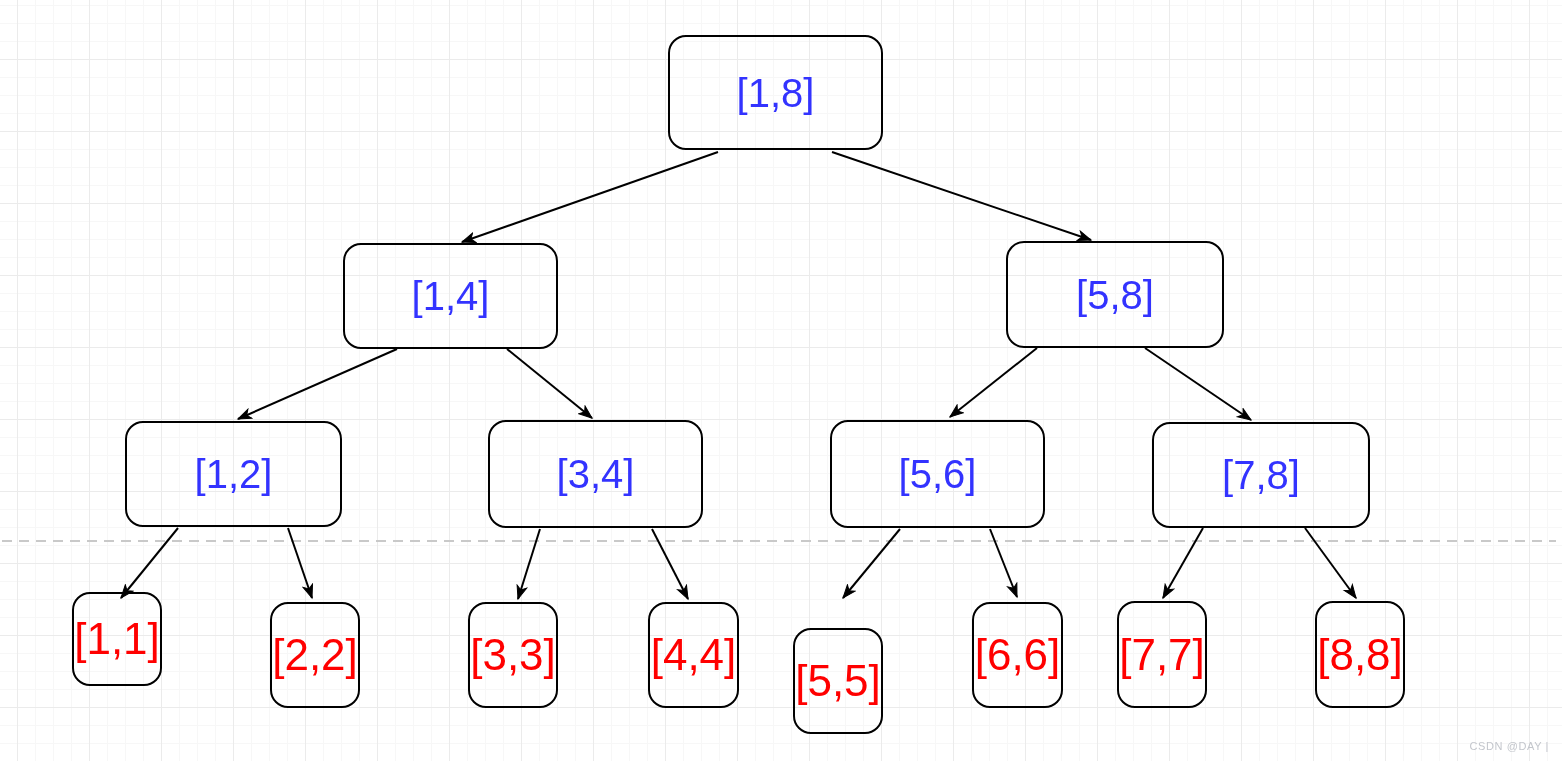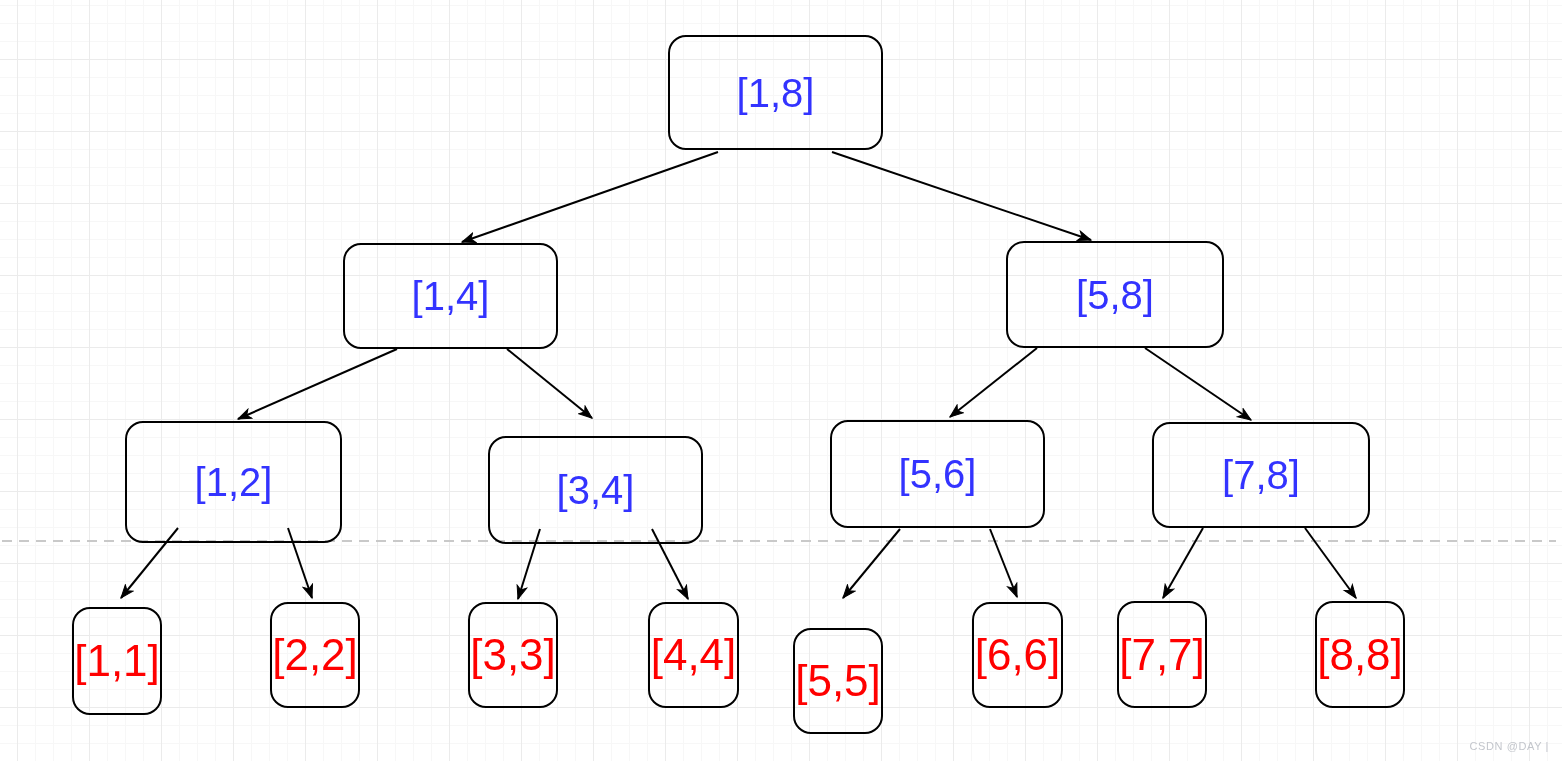--- a/index.html
+++ b/index.html
@@ -92,33 +92,33 @@
   <div class="layer" id="node-layer">
       <div class="node internal" style="left: 668px; top: 35px; width: 215px; height: 115px; border-color: rgb(0, 0, 0); color: rgb(51, 51, 255);">
         <span class="node-label">[1,8]</span>
       </div>
       <div class="node internal" style="left: 343px; top: 243px; width: 215px; height: 106px; border-color: rgb(0, 0, 0); color: rgb(51, 51, 255);">
         <span class="node-label">[1,4]</span>
       </div>
       <div class="node internal" style="left: 990px; top: 241px; width: 218px; height: 107px; border-color: rgb(0, 0, 0); color: rgb(51, 51, 255); margin-left: 16px;">
         <span class="node-label">[5,8]</span>
       </div>
-      <div class="node internal" style="left: 125px; top: 421px; width: 217px; height: 122px; border-color: rgb(0, 0, 0); color: rgb(51, 51, 255);">
+      <div class="node internal" style="left: 125px; top: 421px; width: 217px; height: 106px; border-color: rgb(0, 0, 0); color: rgb(51, 51, 255);">
         <span class="node-label">[1,2]</span>
       </div>
-      <div class="node internal" style="left: 488px; top: 420px; width: 215px; height: 108px; border-color: rgb(0, 0, 0); color: rgb(51, 51, 255); margin-top: 16px;">
+      <div class="node internal" style="left: 488px; top: 420px; width: 215px; height: 108px; border-color: rgb(0, 0, 0); color: rgb(51, 51, 255);">
         <span class="node-label">[3,4]</span>
       </div>
       <div class="node internal" style="left: 830px; top: 420px; width: 215px; height: 108px; border-color: rgb(0, 0, 0); color: rgb(51, 51, 255);">
         <span class="node-label">[5,6]</span>
       </div>
       <div class="node internal" style="left: 1152px; top: 422px; width: 218px; height: 106px; border-color: rgb(0, 0, 0); color: rgb(51, 51, 255);">
         <span class="node-label">[7,8]</span>
       </div>
-      <div class="node leaf" style="left: 72px; top: 607px; width: 90px; height: 108px; border-color: rgb(0, 0, 0); color: rgb(255, 0, 0);">
+      <div class="node leaf" style="left: 72px; top: 592px; width: 90px; height: 94px; border-color: rgb(0, 0, 0); color: rgb(255, 0, 0);">
         <span class="node-label">[1,1]</span>
       </div>
       <div class="node leaf" style="left: 270px; top: 602px; width: 90px; height: 106px; border-color: rgb(0, 0, 0); color: rgb(255, 0, 0);">
         <span class="node-label">[2,2]</span>
       </div>
       <div class="node leaf" style="left: 468px; top: 602px; width: 90px; height: 106px; border-color: rgb(0, 0, 0); color: rgb(255, 0, 0);">
         <span class="node-label">[3,3]</span>
       </div>
       <div class="node leaf" style="left: 648px; top: 602px; width: 91px; height: 106px; border-color: rgb(0, 0, 0); color: rgb(255, 0, 0);">
         <span class="node-label">[4,4]</span>

